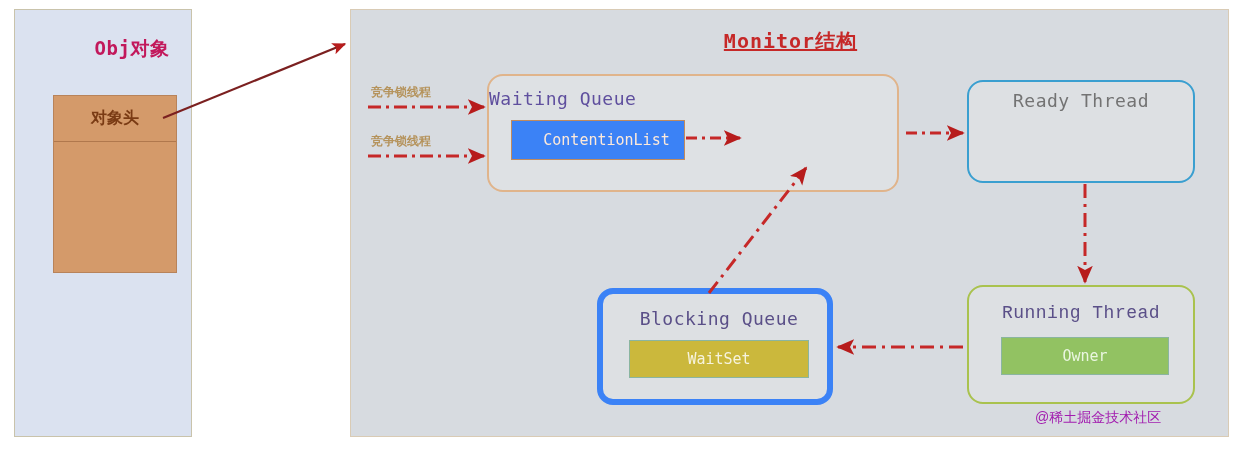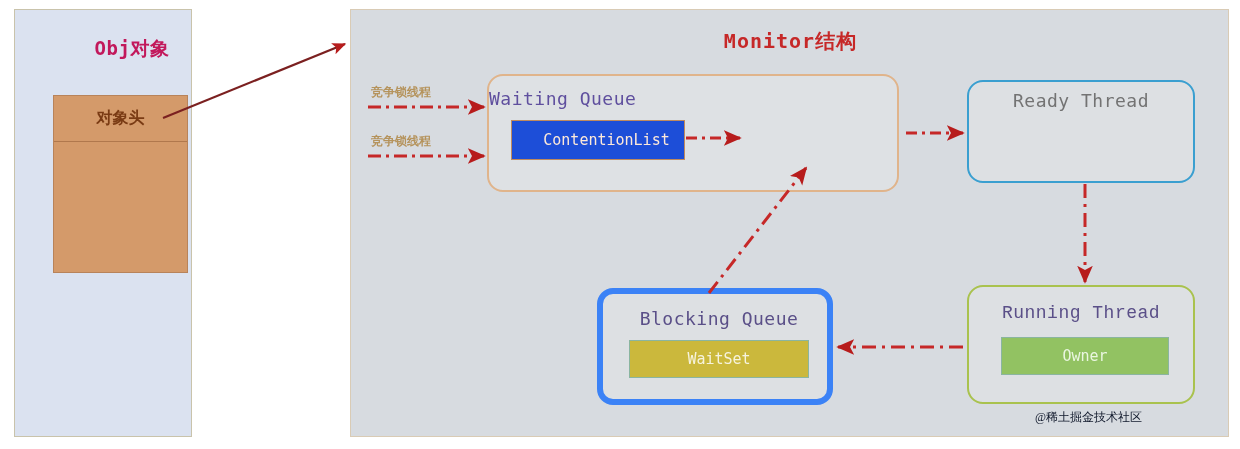--- a/index.html
+++ b/index.html
@@ -13,39 +13,39 @@
     position:absolute;left:14px;top:9px;width:178px;height:428px;
     background:#dbe2f0;border:1px solid #c9c3ab;box-sizing:border-box;
   }
   .obj-title{
     position:absolute;left:0;top:26px;width:178px;text-align:center;
     font-size:19px;font-weight:bold;color:#c2185b;letter-spacing:.5px;
     font-family:"DejaVu Sans Mono","Liberation Mono",monospace;
     margin-left:28px;
   }
   .obj-head-box{
-    position:absolute;left:38px;top:85px;width:135px;height:178px;
+    position:absolute;left:38px;top:85px;width:124px;height:178px;
     background:#d49a6a;border:1px solid #b8835a;box-sizing:border-box;
   }
   .obj-head-inner{
     position:absolute;left:0;top:0;width:100%;height:46px;
     border-bottom:1px solid #b0784d;box-sizing:border-box;
     display:flex;align-items:center;justify-content:center;
     font-size:16px;color:#7a3b14;font-weight:bold;
     font-family:"DejaVu Sans","Liberation Sans",sans-serif;
   }
 
   
   .monitor-panel{
     position:absolute;left:350px;top:9px;width:879px;height:428px;
     background:#d7dbe0;border:1px solid #d9cbb5;box-sizing:border-box;
   }
   .monitor-title{
     position:absolute;left:0;top:18px;width:879px;text-align:center;
-    font-size:20px;font-weight:bold;color:#c62828;letter-spacing:1px;
+    font-size:20px;font-weight:bold;color:#c62828;letter-spacing:1px;text-decoration:underline;
   }
 
   
   .comp-label{
     position:absolute;font-size:12px;color:#b5935c;font-weight:bold;
     font-family:"DejaVu Sans","Liberation Sans",sans-serif;white-space:nowrap;text-align:center;
   }
   .comp1{left:371px;top:84px;}
   .comp2{left:371px;top:133px;}
 
@@ -54,21 +54,21 @@
     position:absolute;left:487px;top:74px;width:412px;height:118px;
     border:2px solid #e0b48b;border-radius:16px;background:#dee1e4;
     box-sizing:border-box;
   }
   .wq-title{
     position:absolute;left:0;top:12px;width:408px;text-align:left;
     font-size:18px;color:#5f4f9e;letter-spacing:.5px;
   }
   .contention-list{
     position:absolute;left:22px;top:44px;width:174px;height:40px;
-    background:#1d4ed8;border:1px solid #c08a5e;box-sizing:border-box;
+    background:#3b82f6;border:1px solid #c08a5e;box-sizing:border-box;
     display:flex;align-items:center;justify-content:center;
     color:#fde9d9;font-size:15px;padding-left:17px;
   }
   .entry-list{
     position:absolute;left:255px;top:44px;width:128px;height:40px;
     background:#d49a6a;border:1px solid #c08a5e;box-sizing:border-box;
     display:flex;align-items:center;justify-content:center;
     color:#fde9d9;font-size:15px;
   }
 
@@ -119,22 +119,22 @@
   .waitset{
     position:absolute;left:26px;top:46px;width:180px;height:38px;
     background:#cbb83c;border:1px solid #8ab5a0;box-sizing:border-box;
     display:flex;align-items:center;justify-content:center;
     color:#f6f3dd;font-size:15px;
   }
 
   
   .watermark{
     position:absolute;left:1035px;top:409px;
-    font-size:12px;color:#0f172a;
-    font-family:Liberation Serif, serif;
+    font-size:14px;color:#a21caf;
+    font-family:Liberation Sans, sans-serif;
     white-space:nowrap;
   }
 
   .arrows{position:absolute;left:0;top:0;width:1240px;height:449px;
           pointer-events:none;}
 </style>
 </head>
 <body>
 
 <div class="stage">

